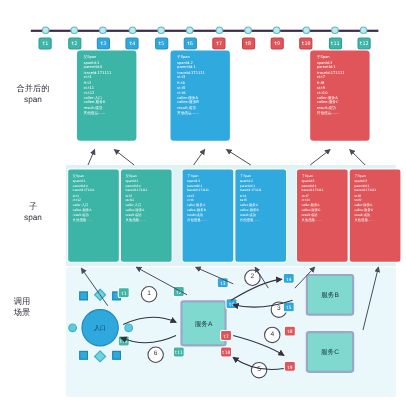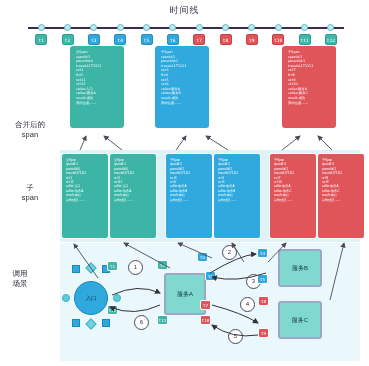--- a/index.html
+++ b/index.html
@@ -107,21 +107,20 @@
     font-size:7.5px;line-height:9.5px;color:#2b2b38;
   }
   svg.overlay{position:absolute;left:0;top:0;width:369px;height:366px;
               pointer-events:none;overflow:visible;}
 </style>
 </head>
 <body>
 
 <div id="stage">
 
-  <div class="abs" id="timeline-title">时间线</div>
 
   <div class="abs" id="timeline-axis"></div>
   <div id="ticks-host">
       <div class="abs tick" style="left: 30.1667px;">
         <div class="tick-dot"></div>
         <div class="tick-box c-teal">t1</div>
       </div>
       <div class="abs tick" style="left: 56.5px;">
         <div class="tick-dot"></div>
         <div class="tick-box c-teal">t2</div>
@@ -342,21 +341,21 @@
       </defs>
       <path d="M52,52 Q78,40 100,50" stroke="#33333f" fill="none" stroke-width="1" marker-end="url(#ar)"></path>
       <path d="M100,62 Q74,74 50,64" stroke="#33333f" fill="none" stroke-width="1" marker-end="url(#ar)"></path>
       <path d="M150,30 Q180,12 196,11" stroke="#33333f" fill="none" stroke-width="1" marker-end="url(#ar)"></path>
       <path d="M206,30 Q176,40 152,34" stroke="#33333f" fill="none" stroke-width="1" marker-end="url(#ar)"></path>
       <path d="M152,62 Q182,70 198,80" stroke="#33333f" fill="none" stroke-width="1" marker-end="url(#ar)"></path>
       <path d="M198,92 Q172,96 152,82" stroke="#33333f" fill="none" stroke-width="1" marker-end="url(#ar)"></path>
     </svg>
   </div>
 
-  <div class="side-label" style="left:2px;top:76px;width:56px;white-space:pre-line;margin-top:44px;">合并后的
+  <div class="side-label" style="left:2px;top:76px;width:56px;white-space:pre-line;">合并后的
 span</div>
   <div class="side-label" style="left:2px;top:183px;width:56px;white-space:pre-line;">子
 span</div>
   <div class="side-label" style="left:12px;top:269px;width:16px;line-height:10px;">调用场景</div>
 
   <svg class="overlay">
     <defs>
       <marker id="ar2" markerWidth="6" markerHeight="6" refX="5" refY="3" orient="auto">
         <path d="M0,0 L6,3 L0,6 z" fill="#4a4a5a"></path>
       </marker>

